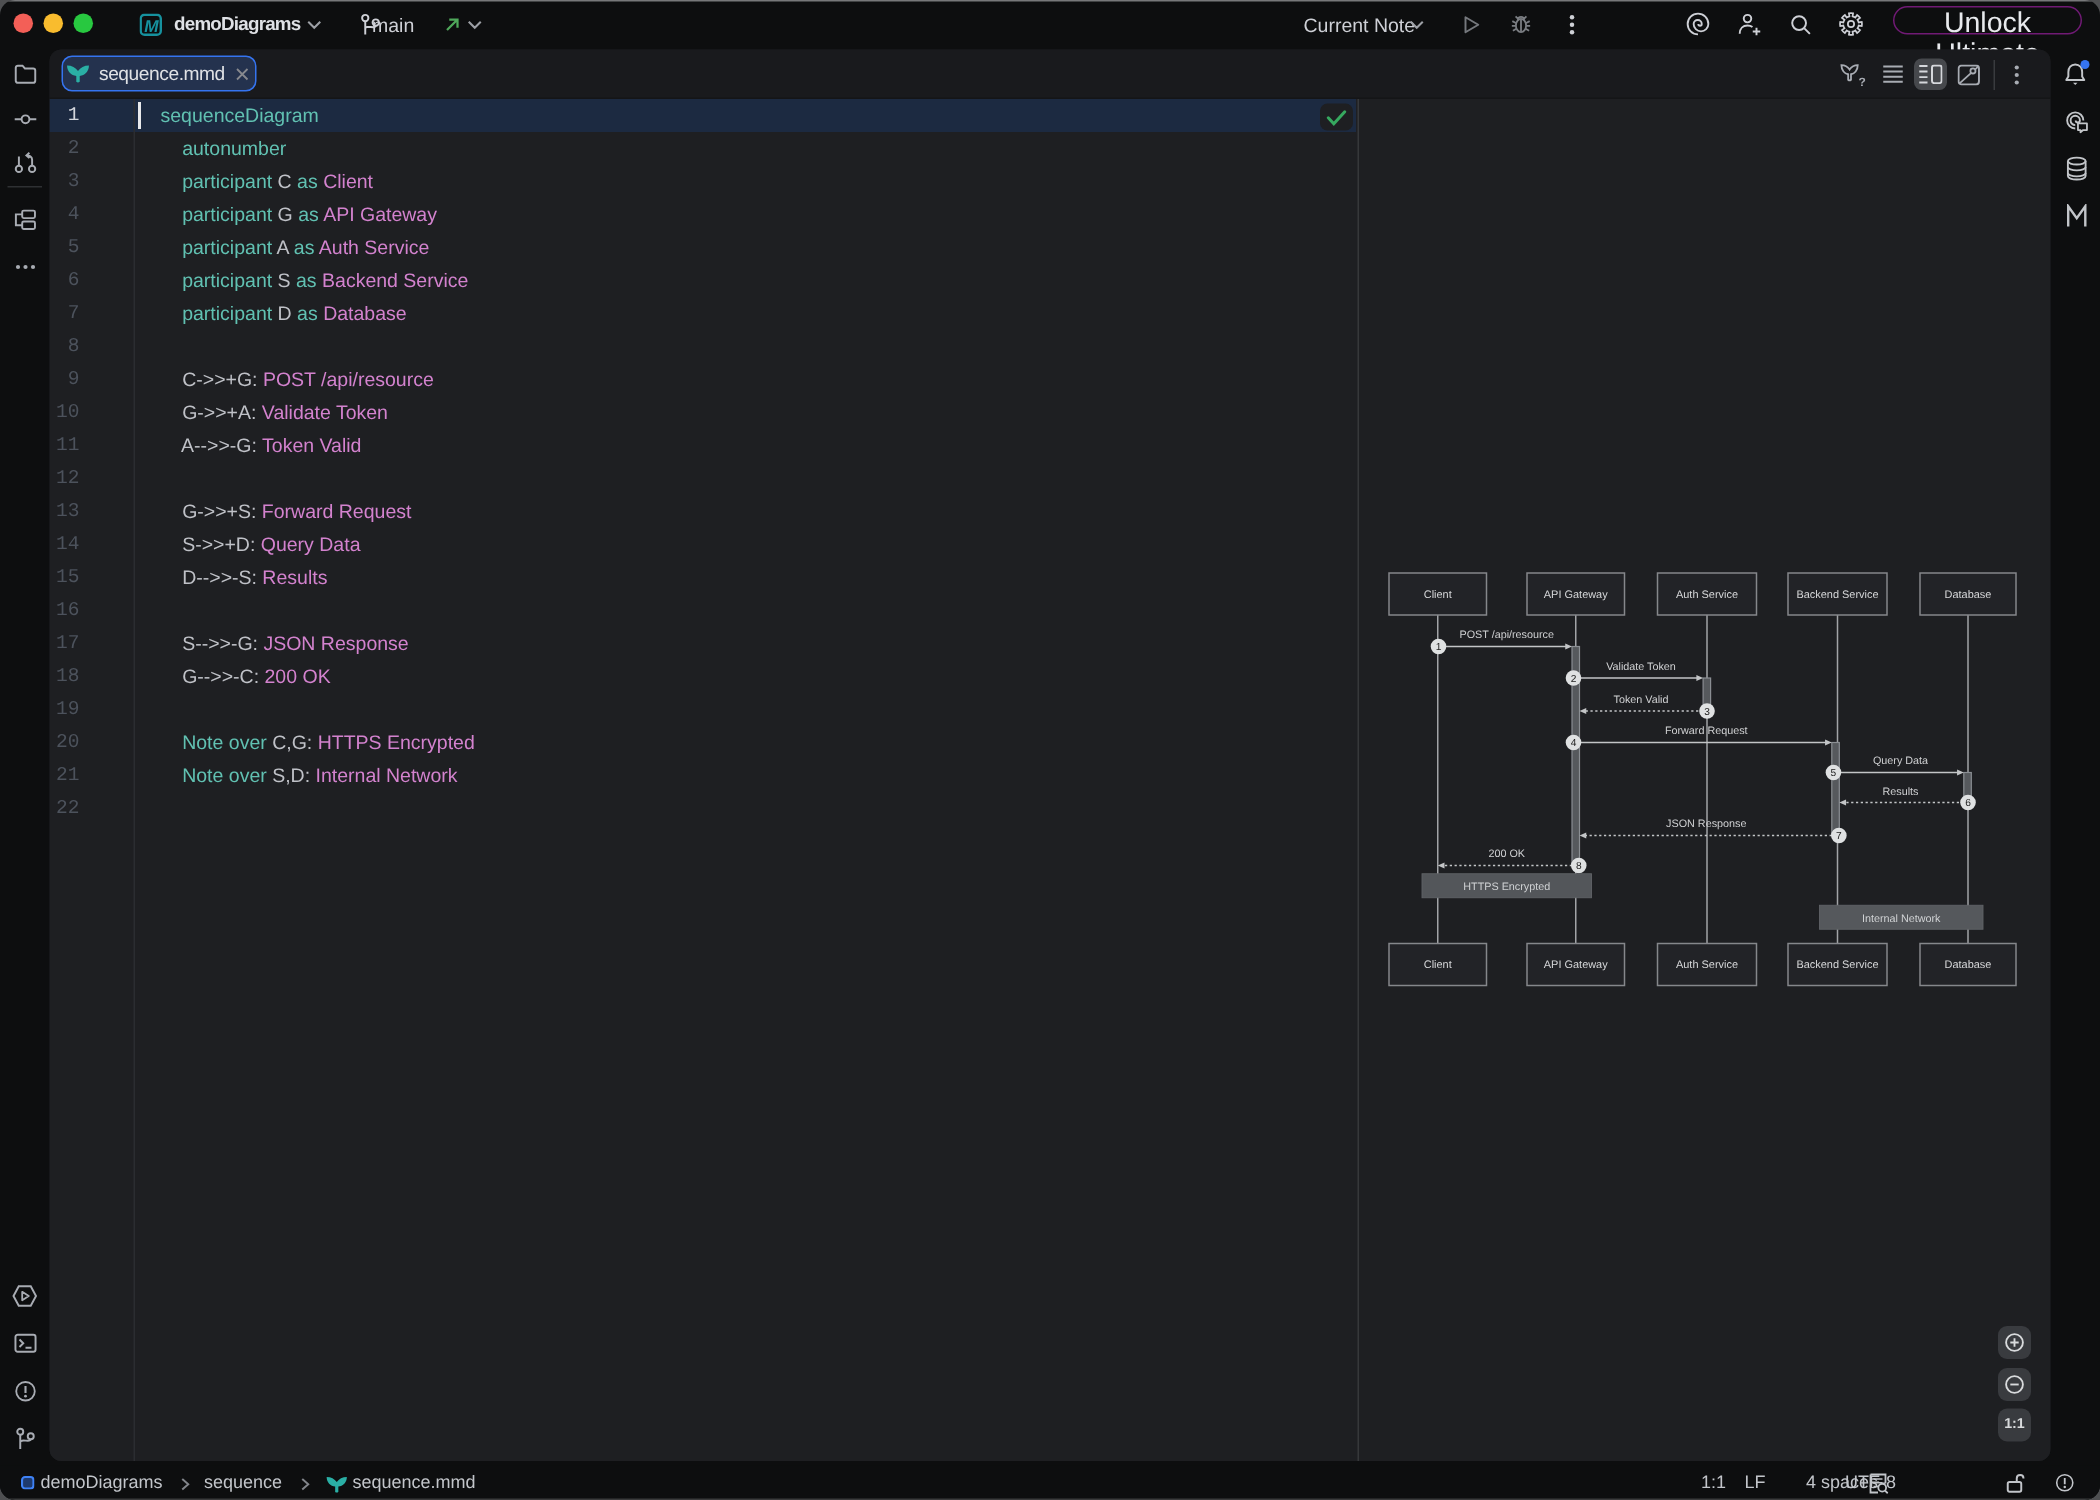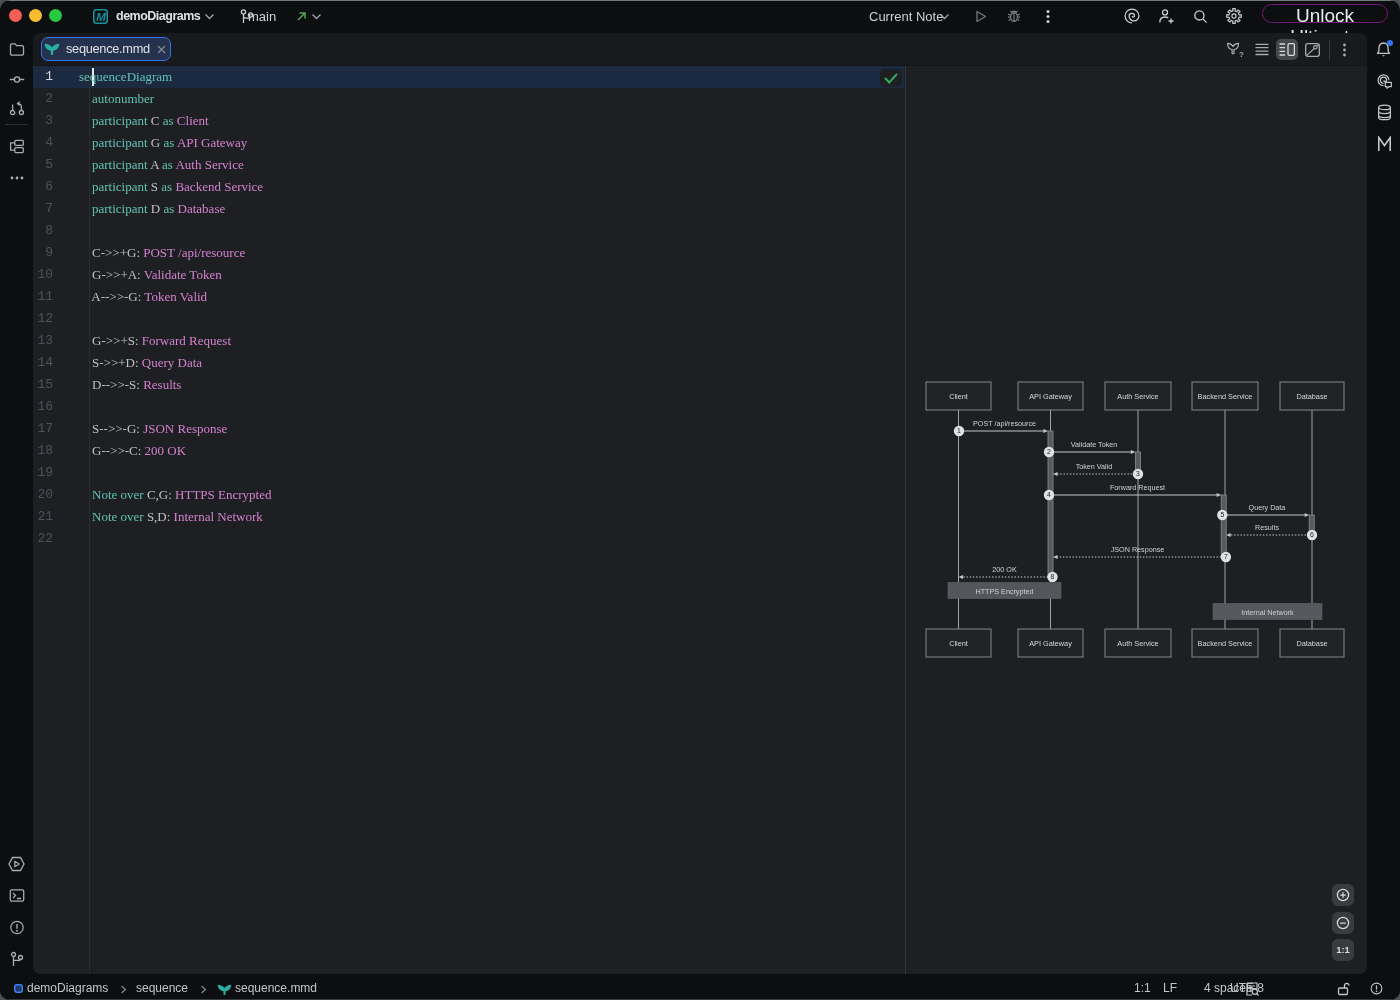--- a/index.html
+++ b/index.html
@@ -15,22 +15,22 @@
   border-radius:8px; overflow:hidden; background:#1E1F22; }
 .tabrow { position:absolute; left:0; top:0; width:1334px; height:33px; background:#191A1D; border-bottom:1px solid #141517; }
 .tab { position:absolute; left:8px; top:4px; width:130px; height:24px; border-radius:7px;
   background:#24324E; border:1px solid #3574F0; }
 
 .editor { position:absolute; left:0; top:33px; width:872px; height:911px; background:#1E1F22; }
 .caretline { position:absolute; left:0; top:0; width:871px; height:22px; background:#1C2A41; }
 .gutter { position:absolute; left:0; top:0; width:20px; text-align:right;
   font-family:"Liberation Mono", monospace; font-size:13px; line-height:22px; color:#4C525C;
   white-space:pre; }
-.codes { position:absolute; left:46px; top:0;
-  font-family:Liberation Serif, serif; font-size:13px; line-height:22px; color:#BFC1C7;
+.codes { position:absolute; left:74px; top:0;
+  font-family:Liberation Sans, sans-serif; font-size:13px; line-height:22px; color:#BFC1C7;
   white-space:pre; }
 .kw { color:#61C1B2; }
 .str { color:#D382CE; }
 .splitter { position:absolute; left:872px; top:33px; width:1px; height:908px; background:#36383A; }
 .preview { position:absolute; left:873px; top:33px; width:461px; height:911px; background:#1E1F22; }
 
 .zbtn { position:absolute; left:426px; width:22px; height:22px; border-radius:6px; background:#393B3F;
   color:#D8DADC; text-align:center; }
 
 .status { position:absolute; left:0; top:977px; width:1400px; height:23px; background:#0D0E0F;

